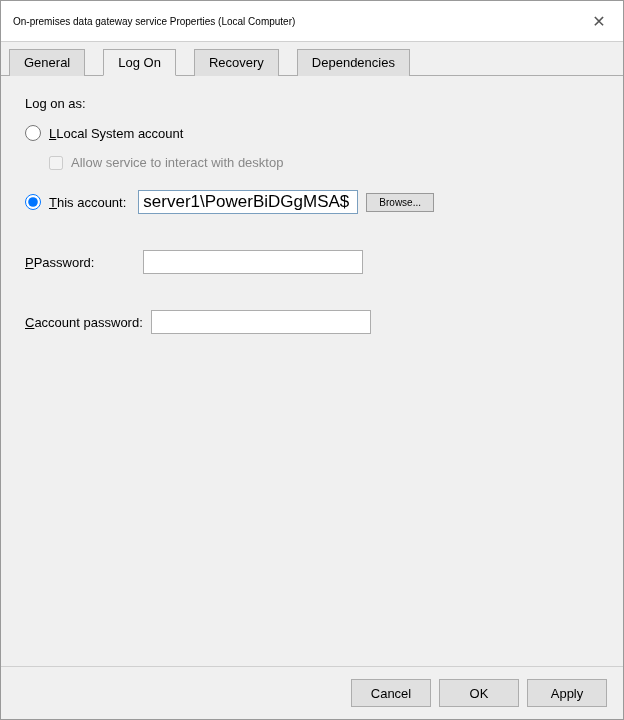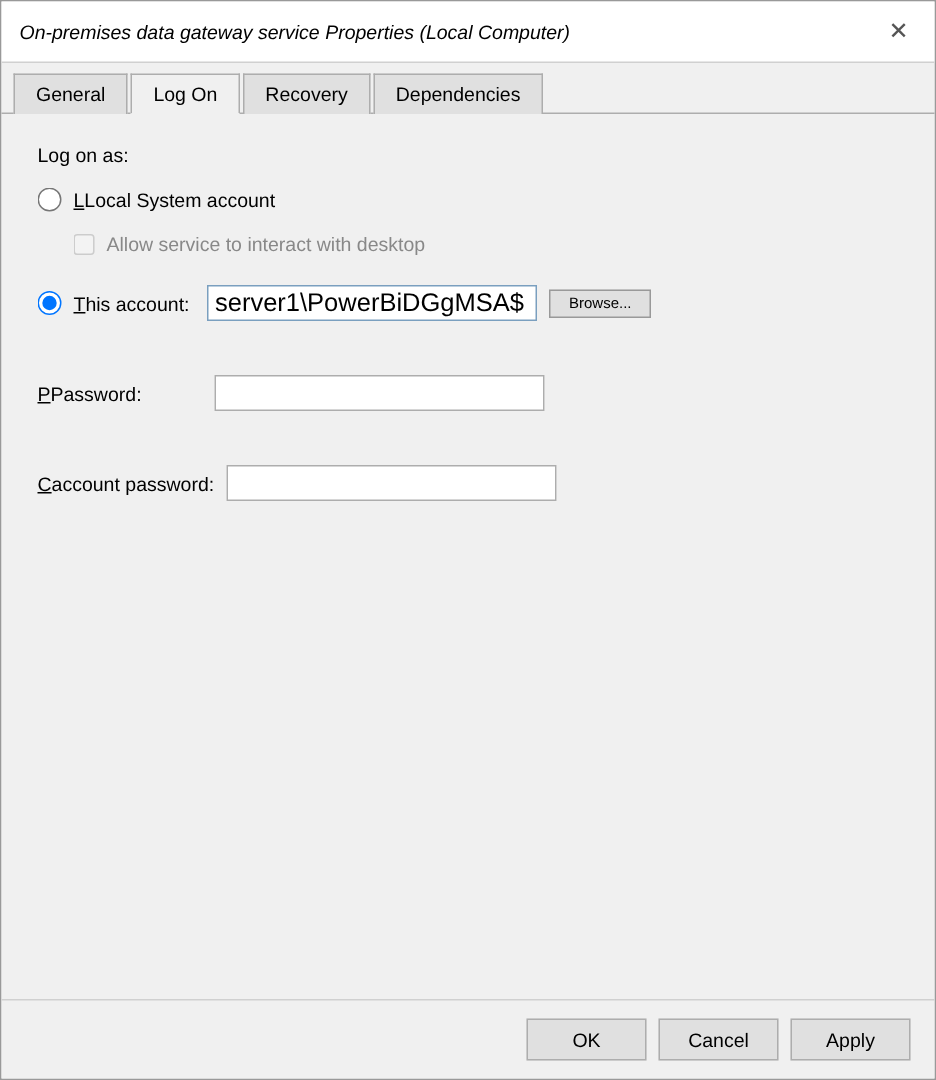--- a/index.html
+++ b/index.html
@@ -33,24 +33,23 @@
       background: #fff;
       padding: 8px 12px;
       display: flex;
       justify-content: space-between;
       align-items: center;
       border-bottom: 1px solid #d0d0d0;
       min-height: 36px;
     }
 
     .title-bar-text {
-      font-size: 13px;
+      font-size: 10px;
       color: #000;
       font-weight: normal;
-      font-style: italic;
     }
 
     .close-btn {
       width: 24px;
       height: 24px;
       background: none;
       border: none;
       cursor: pointer;
       font-size: 16px;
       color: #555;
@@ -68,21 +67,21 @@
     }
 
     .tab {
       padding: 5px 14px;
       border: 1px solid #adadad;
       background: #e0e0e0;
       cursor: pointer;
       font-size: 13px;
       color: #000;
       border-bottom: none;
-      margin-right: 2px;
+      margin-right: 18px;
       position: relative;
       top: 1px;
     }
 
     .tab.active {
       background: #f0f0f0;
       border-bottom: 1px solid #f0f0f0;
       z-index: 1;
       font-weight: normal;
     }
@@ -275,17 +274,17 @@
       <div class="password-row">
         <label>
           <span class="underline-first">C</span><span>account password:</span>
         </label>
         <input type="password" class="password-input" style="">
       </div>
     </div>
   </div>
 
   <div class="footer">
+    <button class="footer-btn">Cancel</button>
     <button class="footer-btn primary">OK</button>
-    <button class="footer-btn">Cancel</button>
     <button class="footer-btn">Apply</button>
   </div>
 </div>
 
 </body></html>

